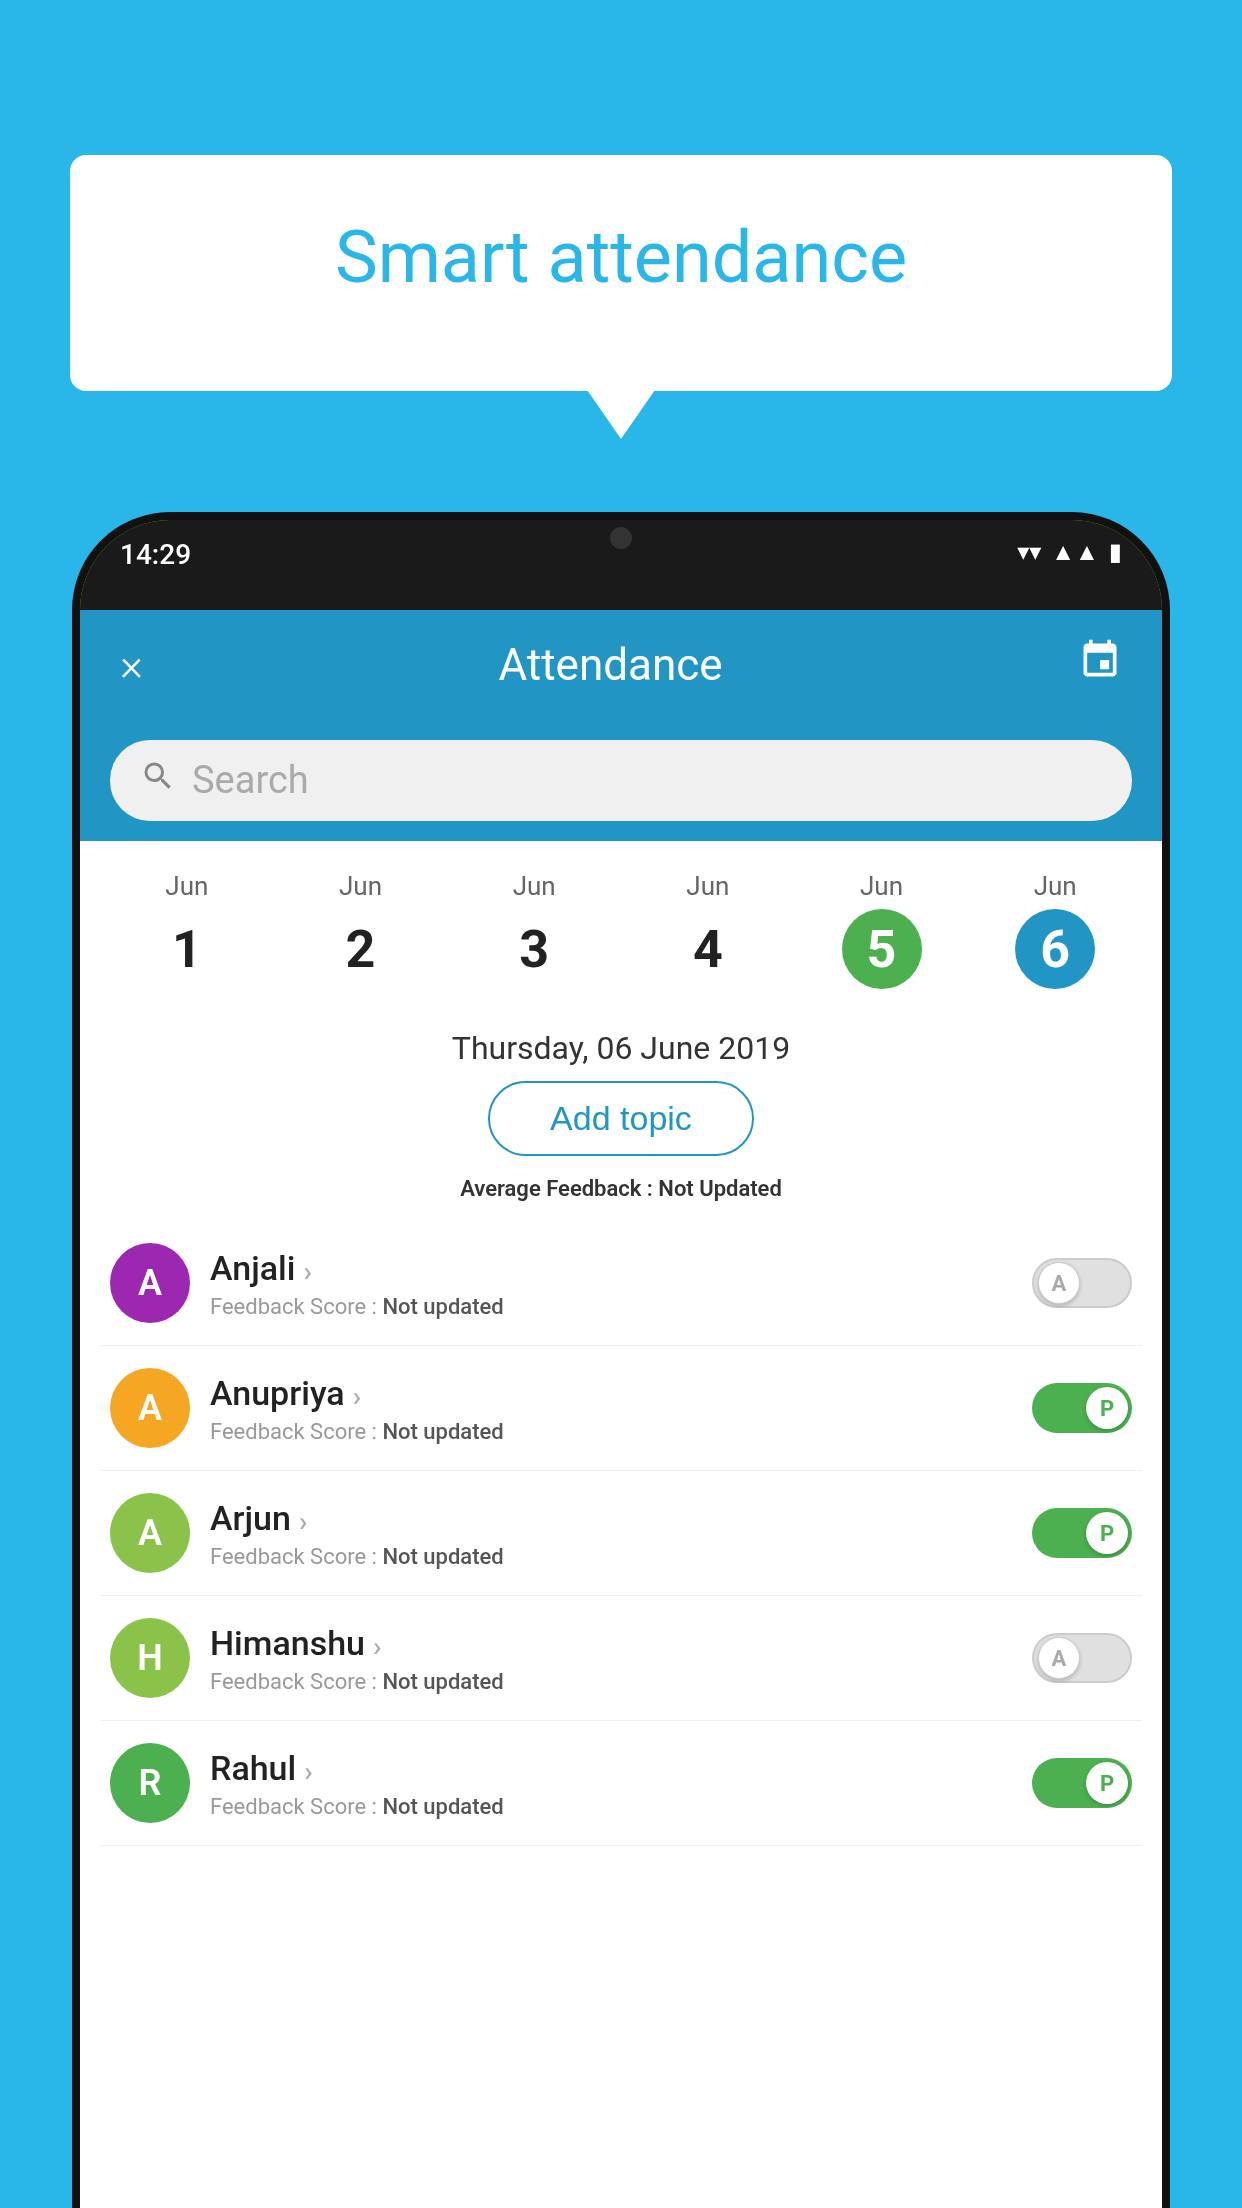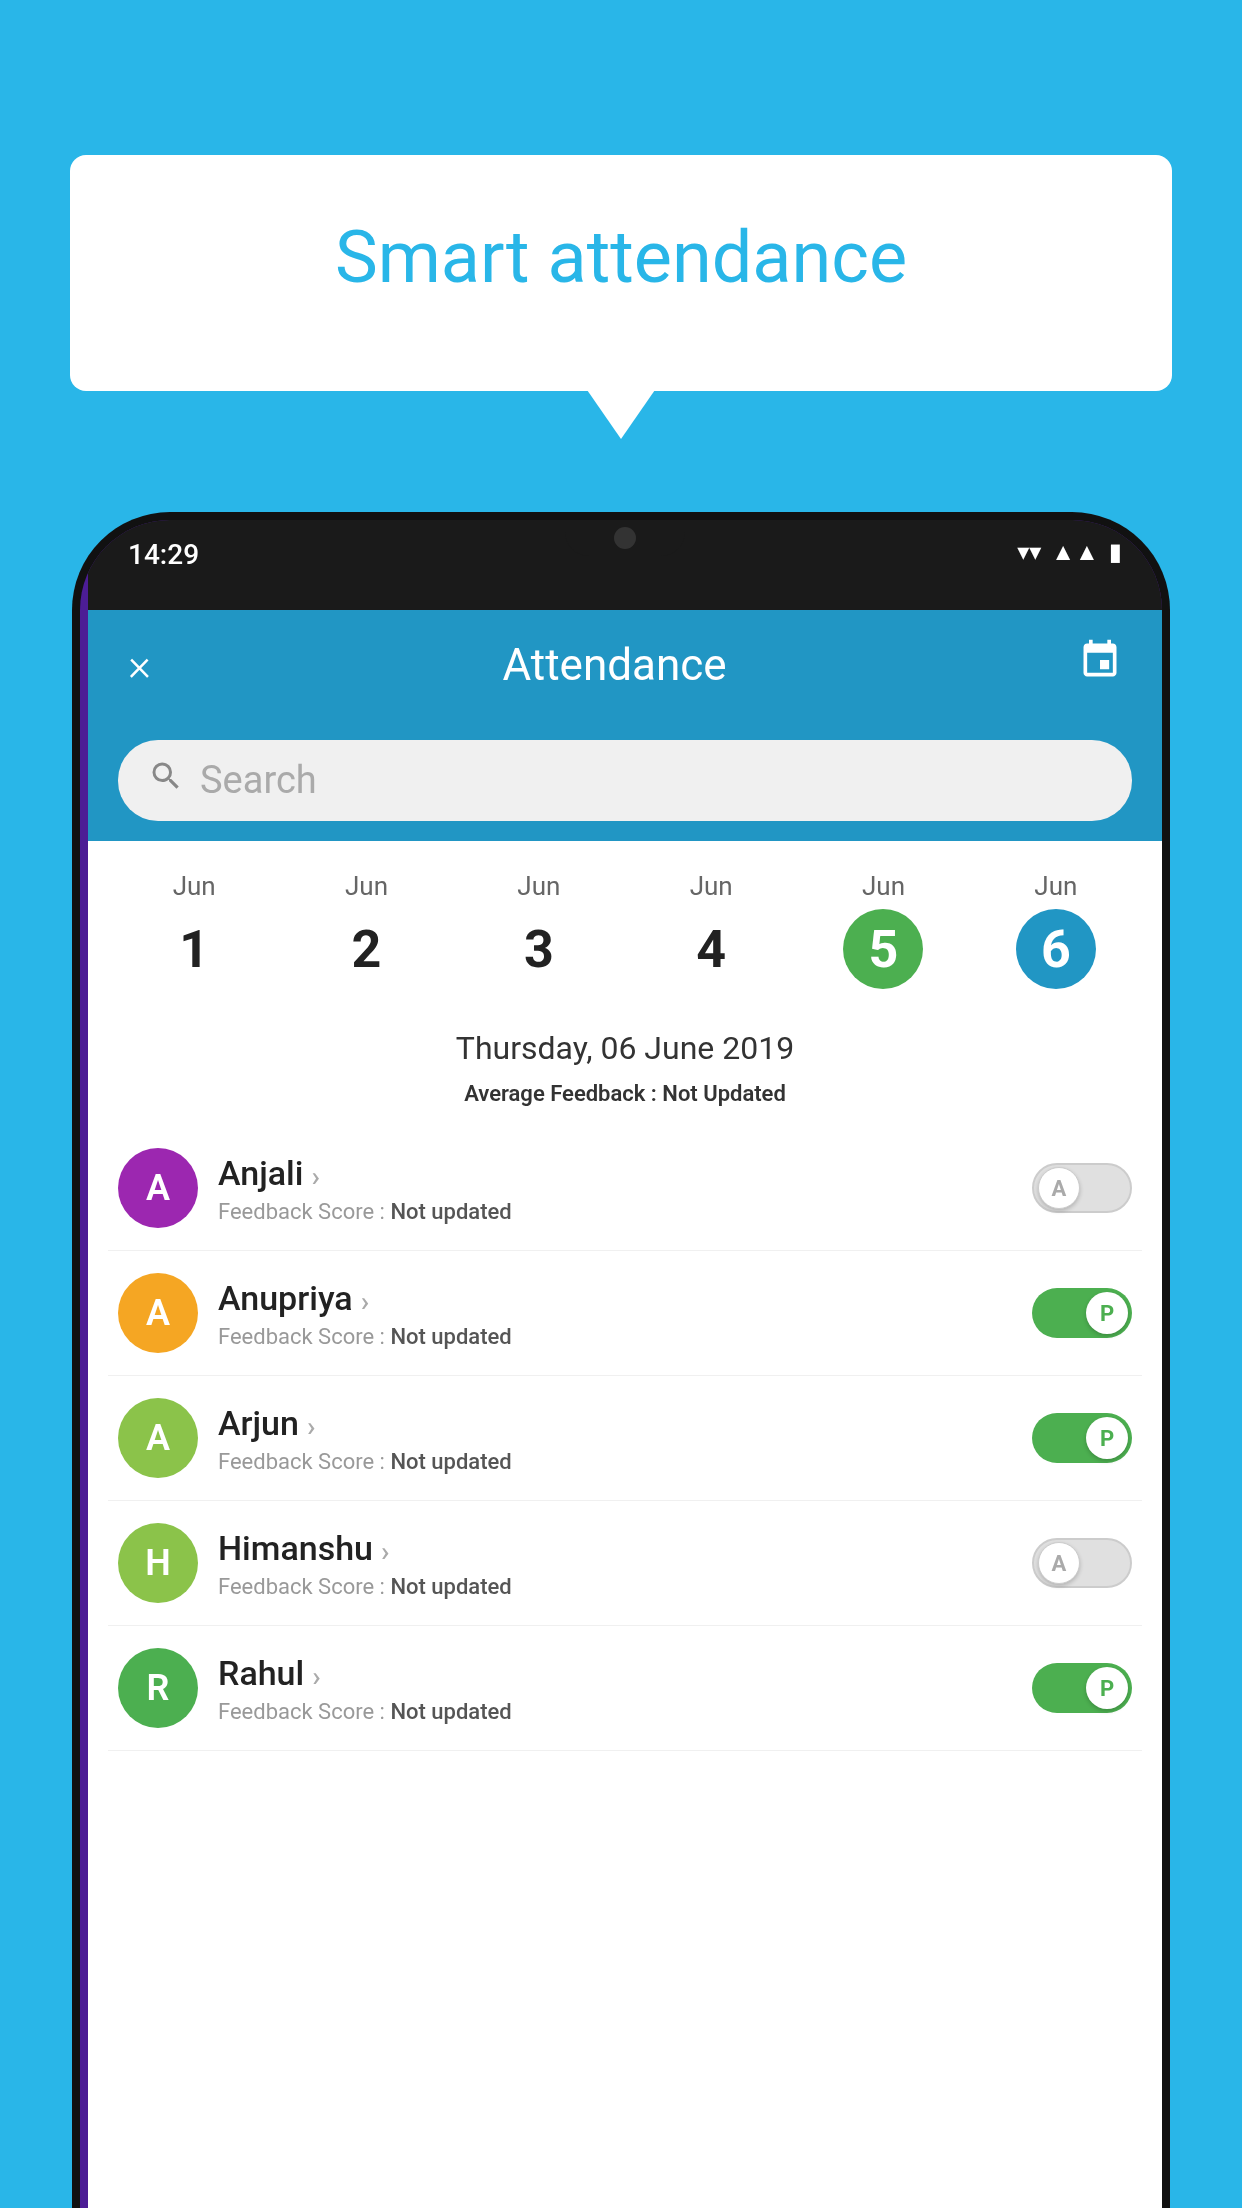--- a/index.html
+++ b/index.html
@@ -56,25 +56,24 @@
       font-weight: 300;
     }
 
     
     .phone-frame {
       position: absolute;
       top: 520px;
       left: 80px;
       right: 80px;
       bottom: 0;
-      background: #4c1d95;
+      background: #84cc16;
       border-radius: 90px 90px 0 0;
       overflow: hidden;
       box-shadow: 0 0 0 8px #111;
-      padding-left: 8px;
     }
 
     .phone-notch-area {
       background: #1a1a1a;
       height: 90px;
       position: relative;
       display: flex;
       align-items: flex-start;
       justify-content: space-between;
       padding: 18px 40px 0;
@@ -456,20 +455,21 @@
         </div>
         <div class="date-item">
           <div class="date-month">Jun</div>
           <div class="date-day selected">6</div>
         </div>
       </div>
 
     <div class="content-area">
       <div class="selected-date-label">Thursday, 06 June 2019</div>
 
+      <button class="add-topic-btn">Add topic</button>
 
       <div class="avg-feedback">
         <span>Average Feedback :</span>
         <span>Not Updated</span>
       </div>
 
       <div class="student-list" id="student-list">
       <div class="student-item">
             <div class="student-avatar" style="background-color: rgb(156, 39, 176);">A</div>
             <div class="student-info">

